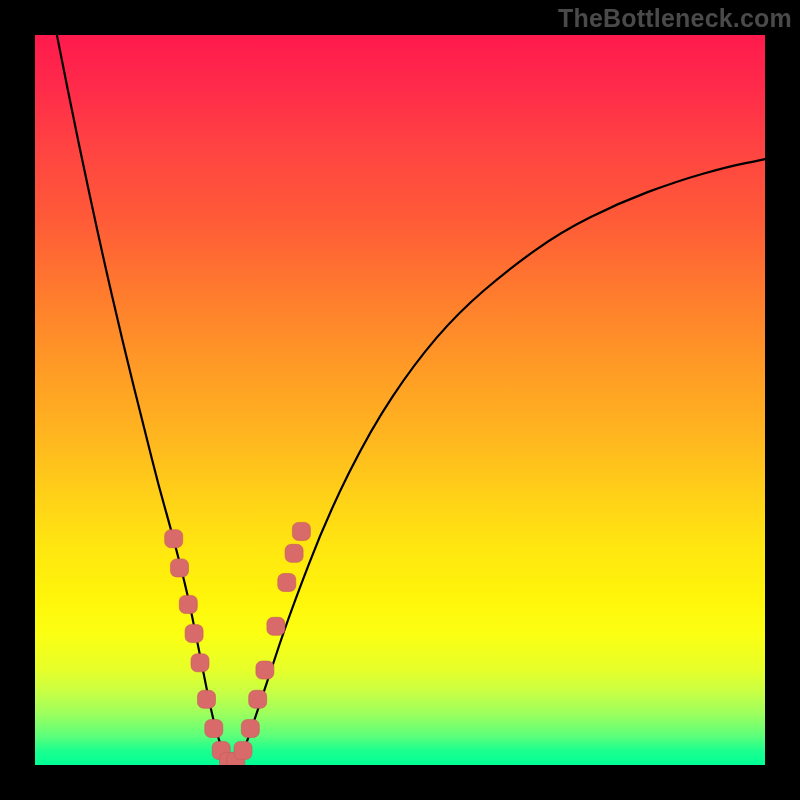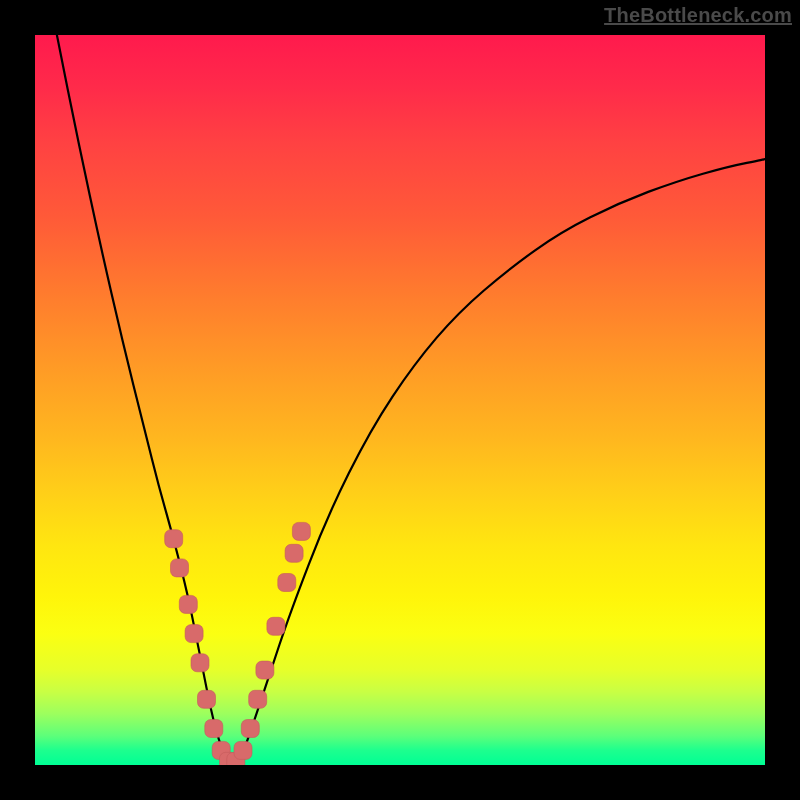--- a/index.html
+++ b/index.html
@@ -14,26 +14,25 @@
   .stage {
     position: relative;
     width: 800px;
     height: 800px;
     background: #000;
   }
   .watermark {
     position: absolute;
     top: 4px;
     right: 8px;
-    font-size: 20px;
+    font-size: 25px;
     font-weight: 600;
     color: #4a4a4a;
     letter-spacing: 0.2px;
     user-select: none;
-    text-decoration: underline;
   }
   .plot {
     position: absolute;
     left: 35px;
     top: 35px;
     width: 730px;
     height: 730px;
     overflow: hidden;
   }
   .gradient {

